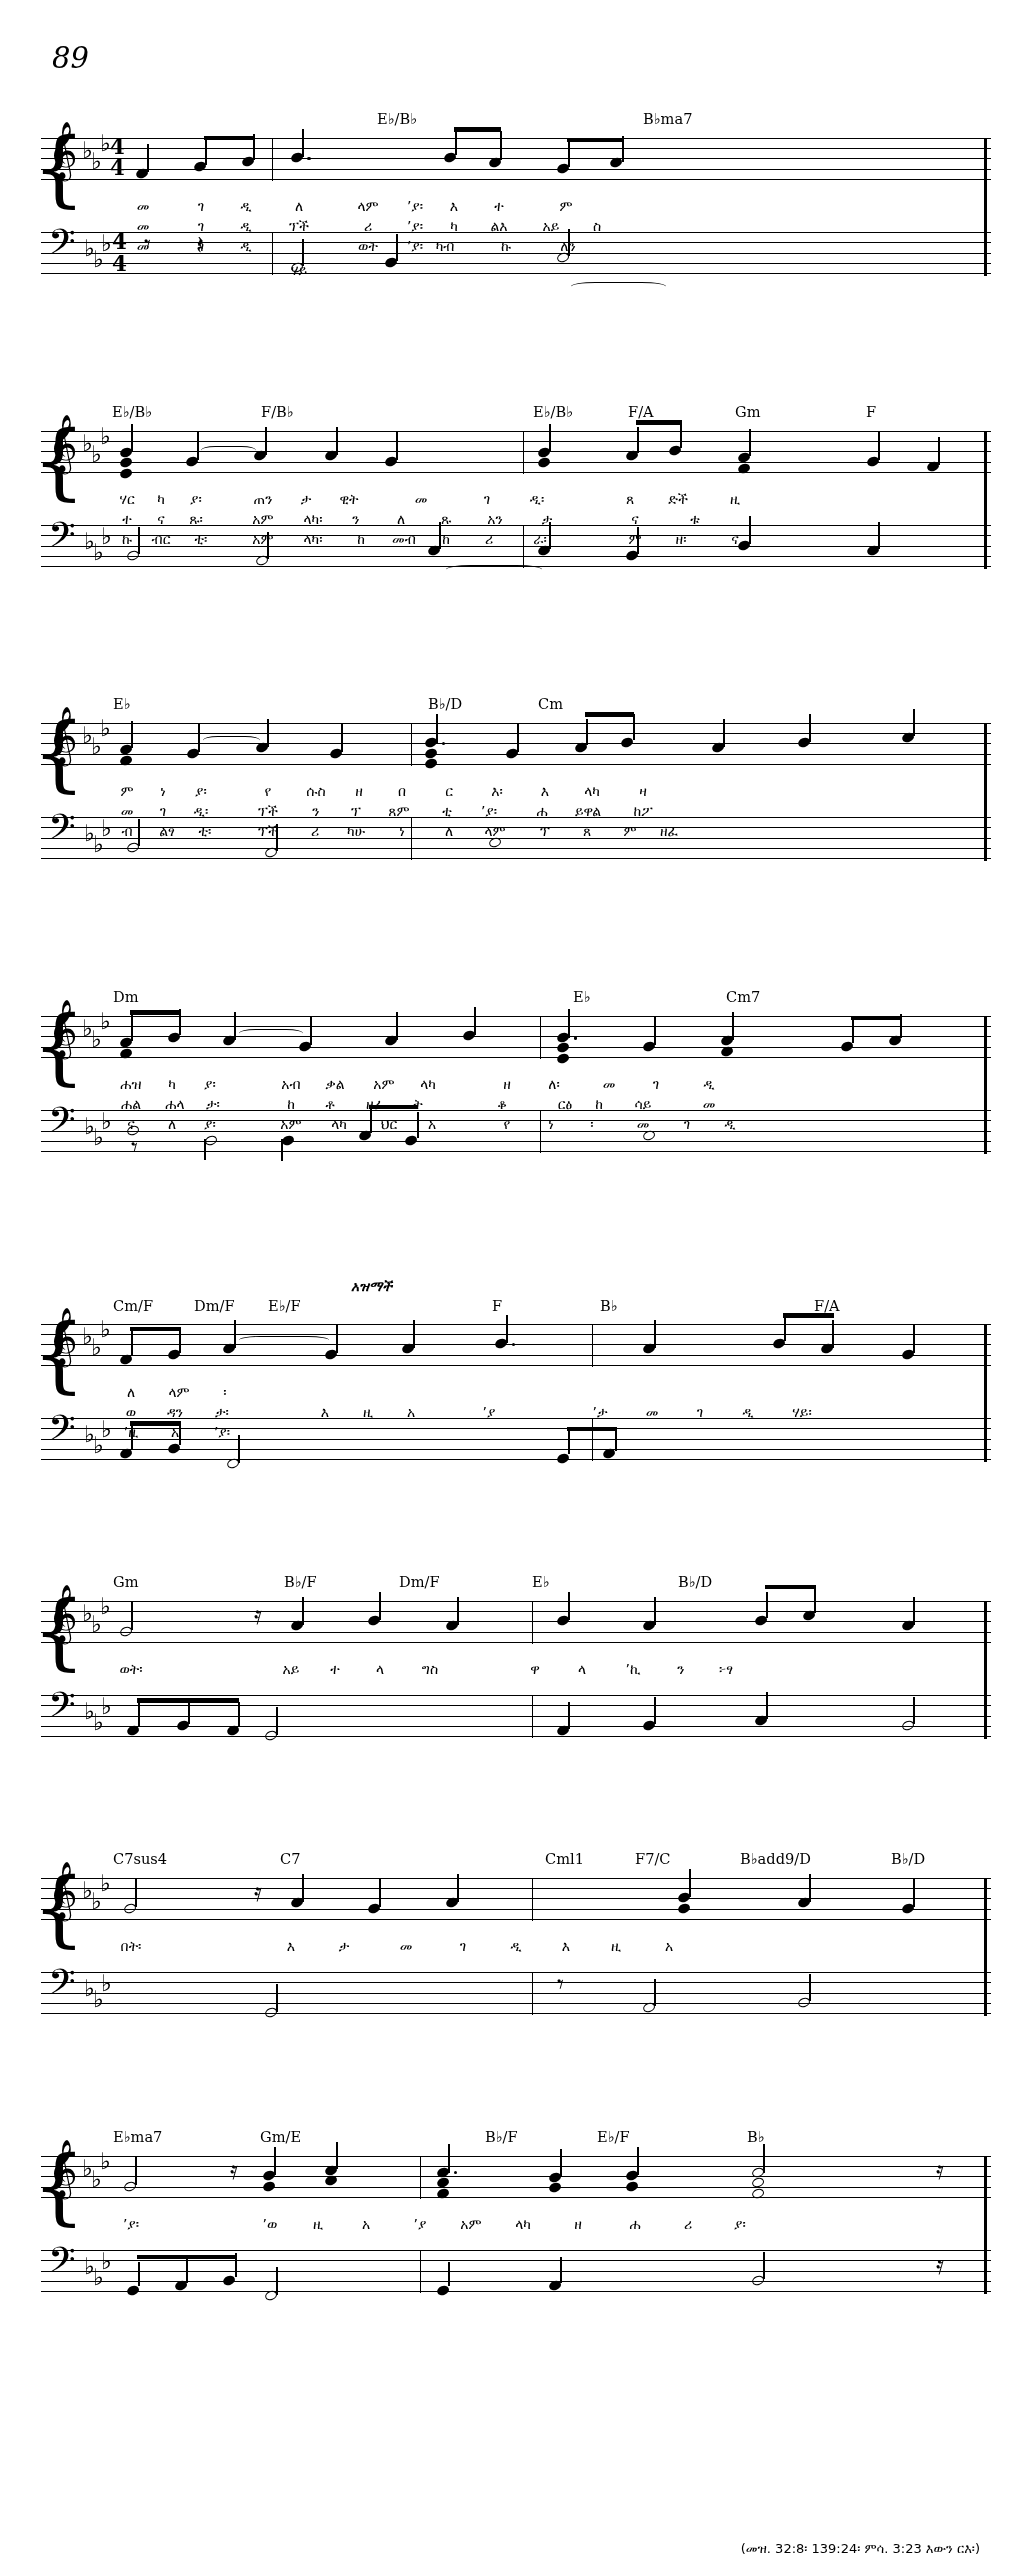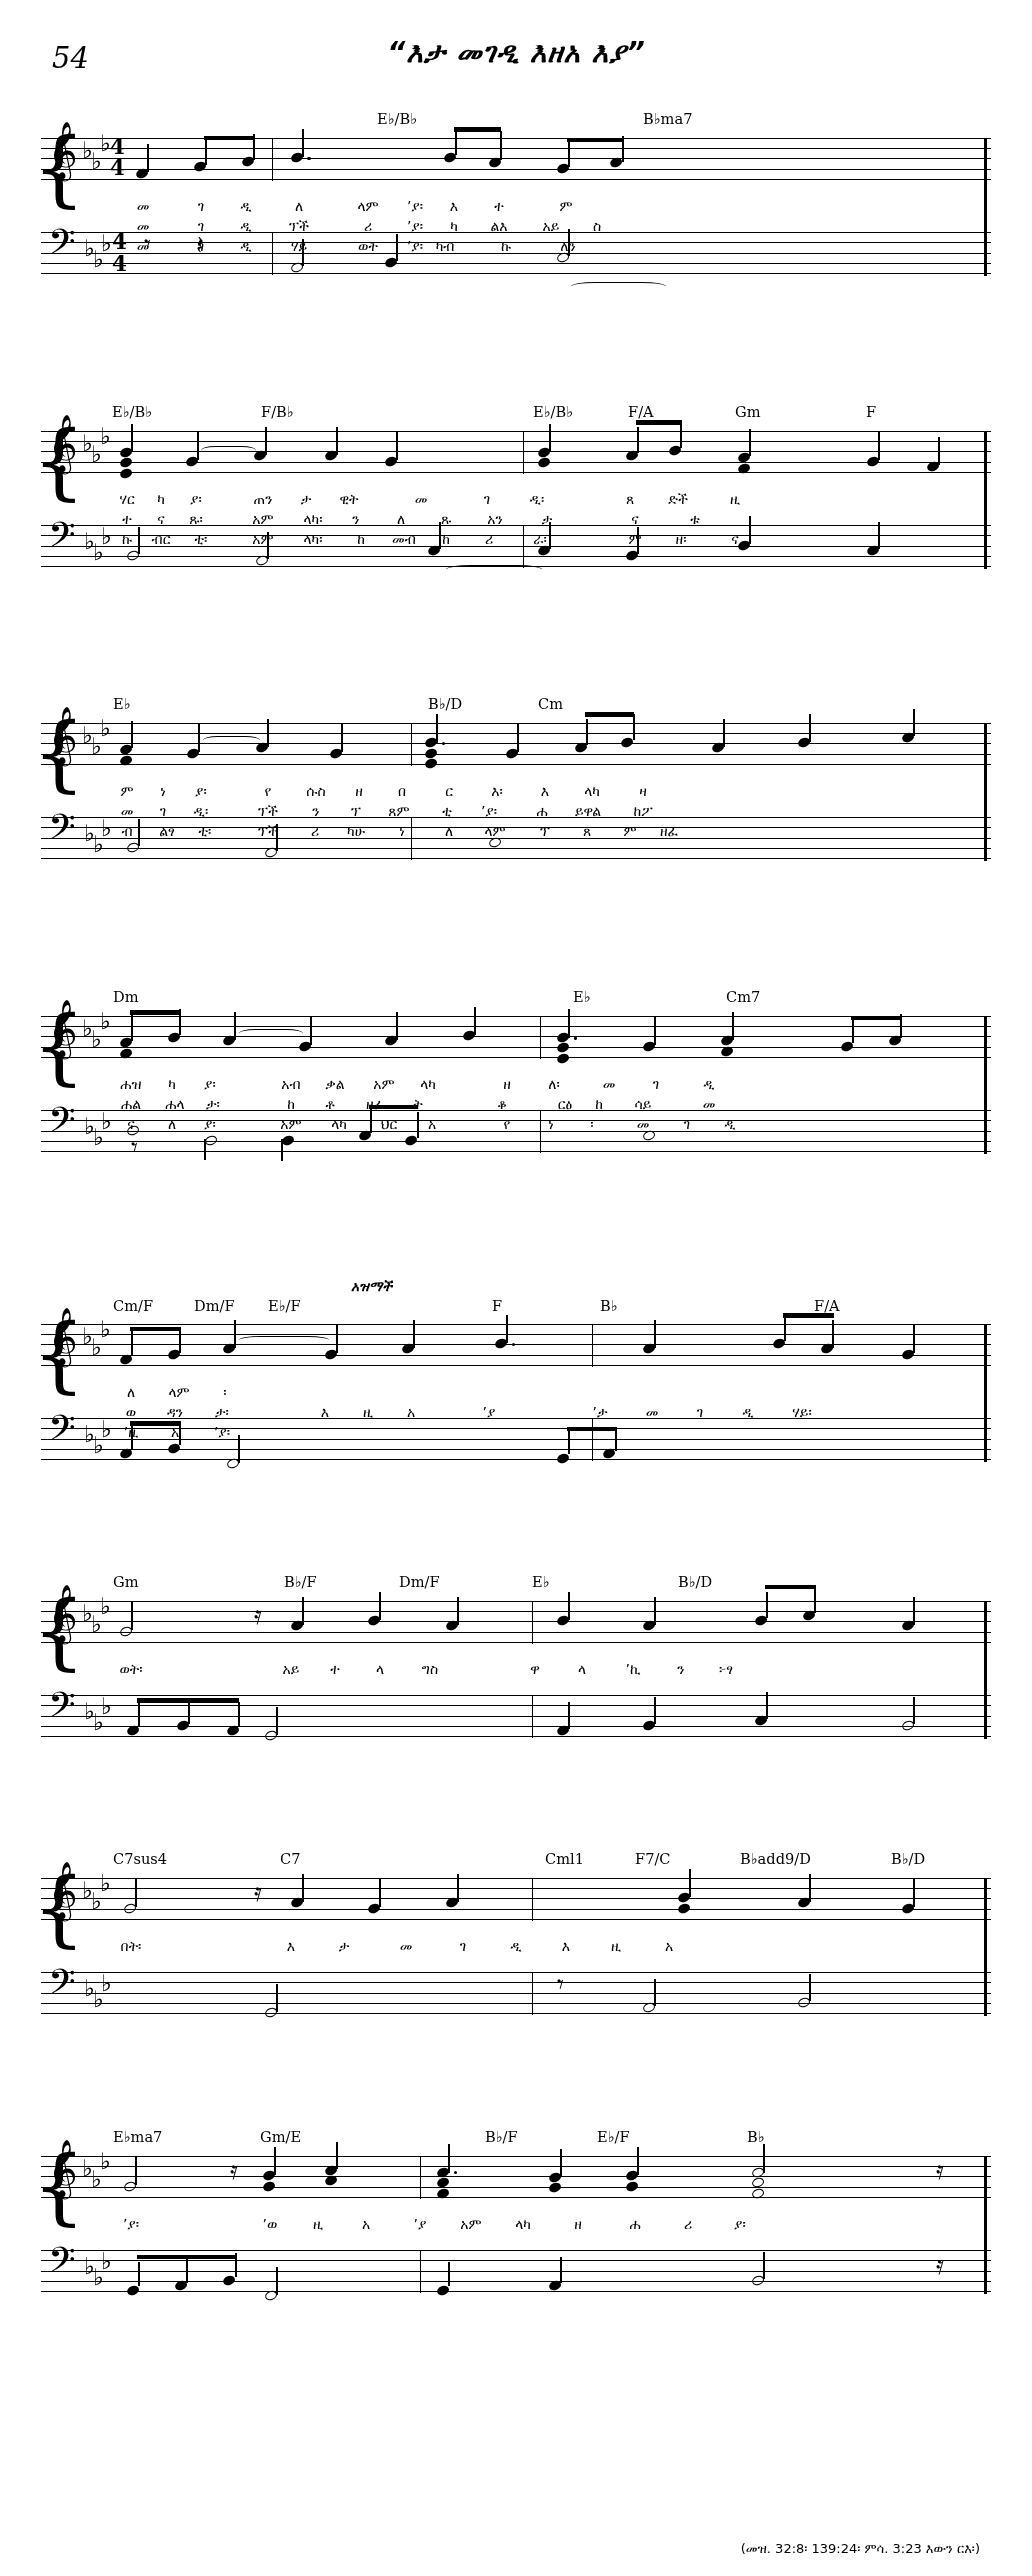--- a/index.html
+++ b/index.html
@@ -198,22 +198,21 @@
     font-size: 14px;
     white-space: nowrap;
     transform: translateX(-50%);
   }
 </style>
 </head>
 <body>
 
 <div class="page">
 
-  <div class="page-number">54</div>
-  <div class="song-title">“እታ መገዲ እዘአ እያ”</div>
+  <div class="page-number">89</div>
 
   <div class="system" style="top:110px;">
     <div class="chordrow">
       <div class="chord" style="left:336px;">E♭/B♭</div>
       <div class="chord" style="left:602px;">B♭ma7</div>
     </div>
 
     <div class="staffblock" style="height:164px;">
 
       <div class="staff" style="top:8.6px;height:43px;">
@@ -314,21 +313,21 @@
       <div class="lyric" style="left:374px;">’ያ፡</div>
       <div class="lyric" style="left:413px;">ካ</div>
       <div class="lyric" style="left:458px;">ልእ</div>
       <div class="lyric" style="left:510px;">አይ</div>
       <div class="lyric" style="left:556px;">ስ</div>
     </div>
     <div class="lyricline">
       <div class="lyric" style="left:102px;">መ</div>
       <div class="lyric" style="left:160px;">ገ</div>
       <div class="lyric" style="left:205px;">ዲ</div>
-      <div class="lyric" style="left:258px;">ሃይ</div>
+      <div class="lyric" style="left:258px;margin-top:24px;">ሃይ</div>
       <div class="lyric" style="left:327px;">ወት</div>
       <div class="lyric" style="left:374px;">’ያ፡</div>
       <div class="lyric" style="left:404px;text-align:center;">ካብ</div>
       <div class="lyric" style="left:465px;">ኩ</div>
       <div class="lyric" style="left:527px;">ለን</div>
     </div>
   </div>
 
   <div class="system" style="top:403px;">
     <div class="chordrow">

